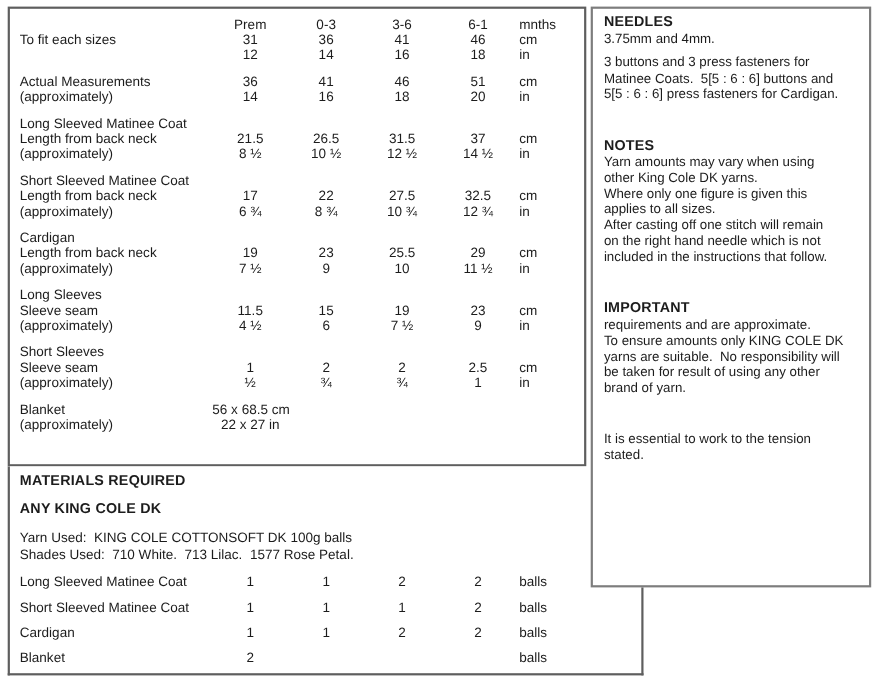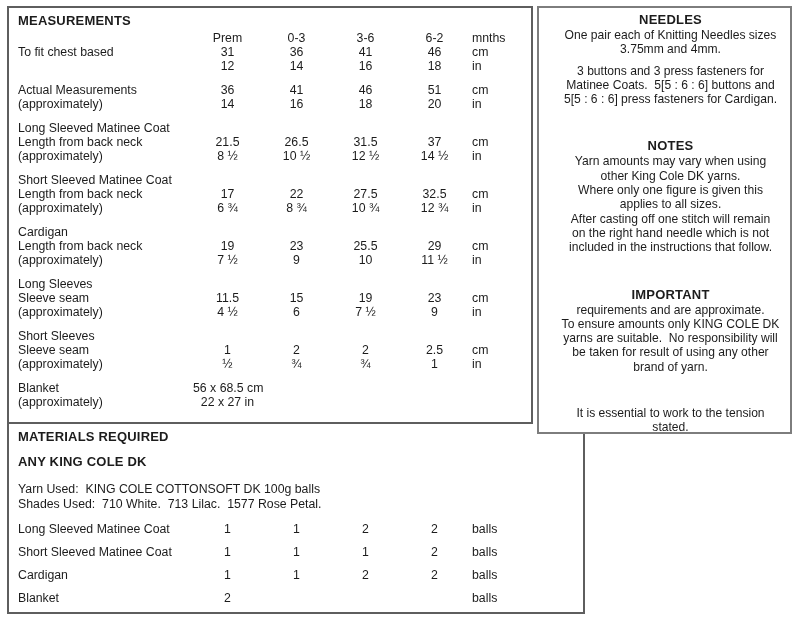--- a/index.html
+++ b/index.html
@@ -6,21 +6,21 @@
   html,body { background:#ffffff; }
   body {
     width:800px; height:623px; position:relative;
     font-family:"Liberation Sans", sans-serif;
     color:#1c1c1c;
     -webkit-font-smoothing:antialiased;
   }
   .panel { position:absolute; background:#fff; border:2px solid #5e5e5e; }
   #measurements-panel { left:7px; top:6px;   width:526px; height:418px; padding:5px 9px 0 9px; }
   #materials-panel    { left:7px; top:424px; width:578px; height:190px; padding:5px 9px 0 9px; border-top:none; }
-  #right-panel        { left:537px; top:6px; width:255px; height:428px; padding:4px 10px 0 22px; border-color:#7d7d7d;text-align:center; }
+  #right-panel        { left:537px; top:6px; width:255px; height:528px; padding:4px 10px 0 10px; border-color:#7d7d7d; }
 
   .ptitle { font-size:13px; font-weight:bold; line-height:16px; letter-spacing:.2px; }
 
   
   .mrow {
     display:grid;
     grid-template-columns:175px 69px 69px 69px 69px 1fr;
     line-height:14px; font-size:12.3px; height:14px;
     align-items:baseline; white-space:pre;
   }
@@ -46,35 +46,34 @@
 
   
   .line { font-size:12.1px; line-height:14.3px; white-space:pre; }
   .gap7  { margin-top:7px; }
   .sec   { margin-top:32px; }
 </style>
 </head>
 <body>
 
 <section class="panel" id="measurements-panel">
-  <h2 class="ptitle">MEASUREMENTS</h2>
   <div class="mtable">
 
     <div class="mrow">
       <div class="lbl"></div>
       <div class="val">Prem</div>
       <div class="val">0-3</div>
       <div class="val">3-6</div>
-      <div class="val">6-2</div>
+      <div class="val">6-1</div>
       <div class="unit">mnths</div>
     </div>
 
     <div>
       <div class="mrow">
-        <div class="lbl">To fit chest based</div>
+        <div class="lbl">To fit each sizes</div>
         <div class="val">31</div>
         <div class="val">36</div>
         <div class="val">41</div>
         <div class="val">46</div>
         <div class="unit">cm</div>
       </div>
       <div class="mrow">
         <div class="lbl"></div>
         <div class="val">12</div>
         <div class="val">14</div>
@@ -268,21 +267,20 @@
       <div class="val"></div>
       <div class="val"></div>
       <div class="unit">balls</div>
     </div>
   </div>
 </section>
 
 <section class="panel" id="right-panel">
 
   <h2 class="ptitle">NEEDLES</h2>
-  <div class="line">One pair each of Knitting Needles sizes</div>
   <div class="line">3.75mm and 4mm.</div>
   <div class="line gap7">3 buttons and 3 press fasteners for</div>
   <div class="line">Matinee Coats.  5[5 : 6 : 6] buttons and</div>
   <div class="line">5[5 : 6 : 6] press fasteners for Cardigan.</div>
 
   <h2 class="ptitle sec">NOTES</h2>
   <div class="line">Yarn amounts may vary when using</div>
   <div class="line"><span>other </span><span class="bold">King Cole DK</span><span> yarns.</span></div>
   <div class="line">Where only one figure is given this</div>
   <div class="line">applies to all sizes.</div>

